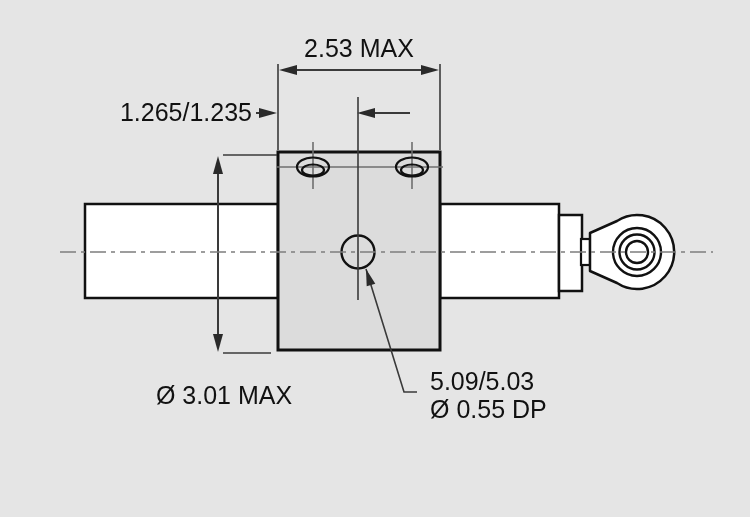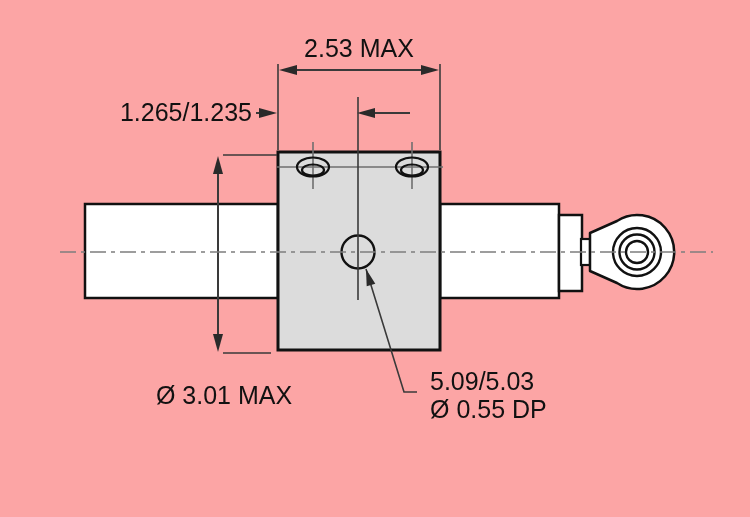--- a/index.html
+++ b/index.html
@@ -5,21 +5,21 @@
   html, body {
     margin: 0;
     padding: 0;
     background: #ffffff;
     font-family: "Liberation Sans", sans-serif;
   }
   .canvas {
     position: relative;
     width: 750px;
     height: 517px;
-    background: #fca5a5;
+    background: #e5e5e5;
     overflow: hidden;
   }
   svg { display: block; }
   text {
     font-family: "Liberation Sans", sans-serif;
     font-size: 25px;
     fill: #111111;
   }
 </style>
 </head>

